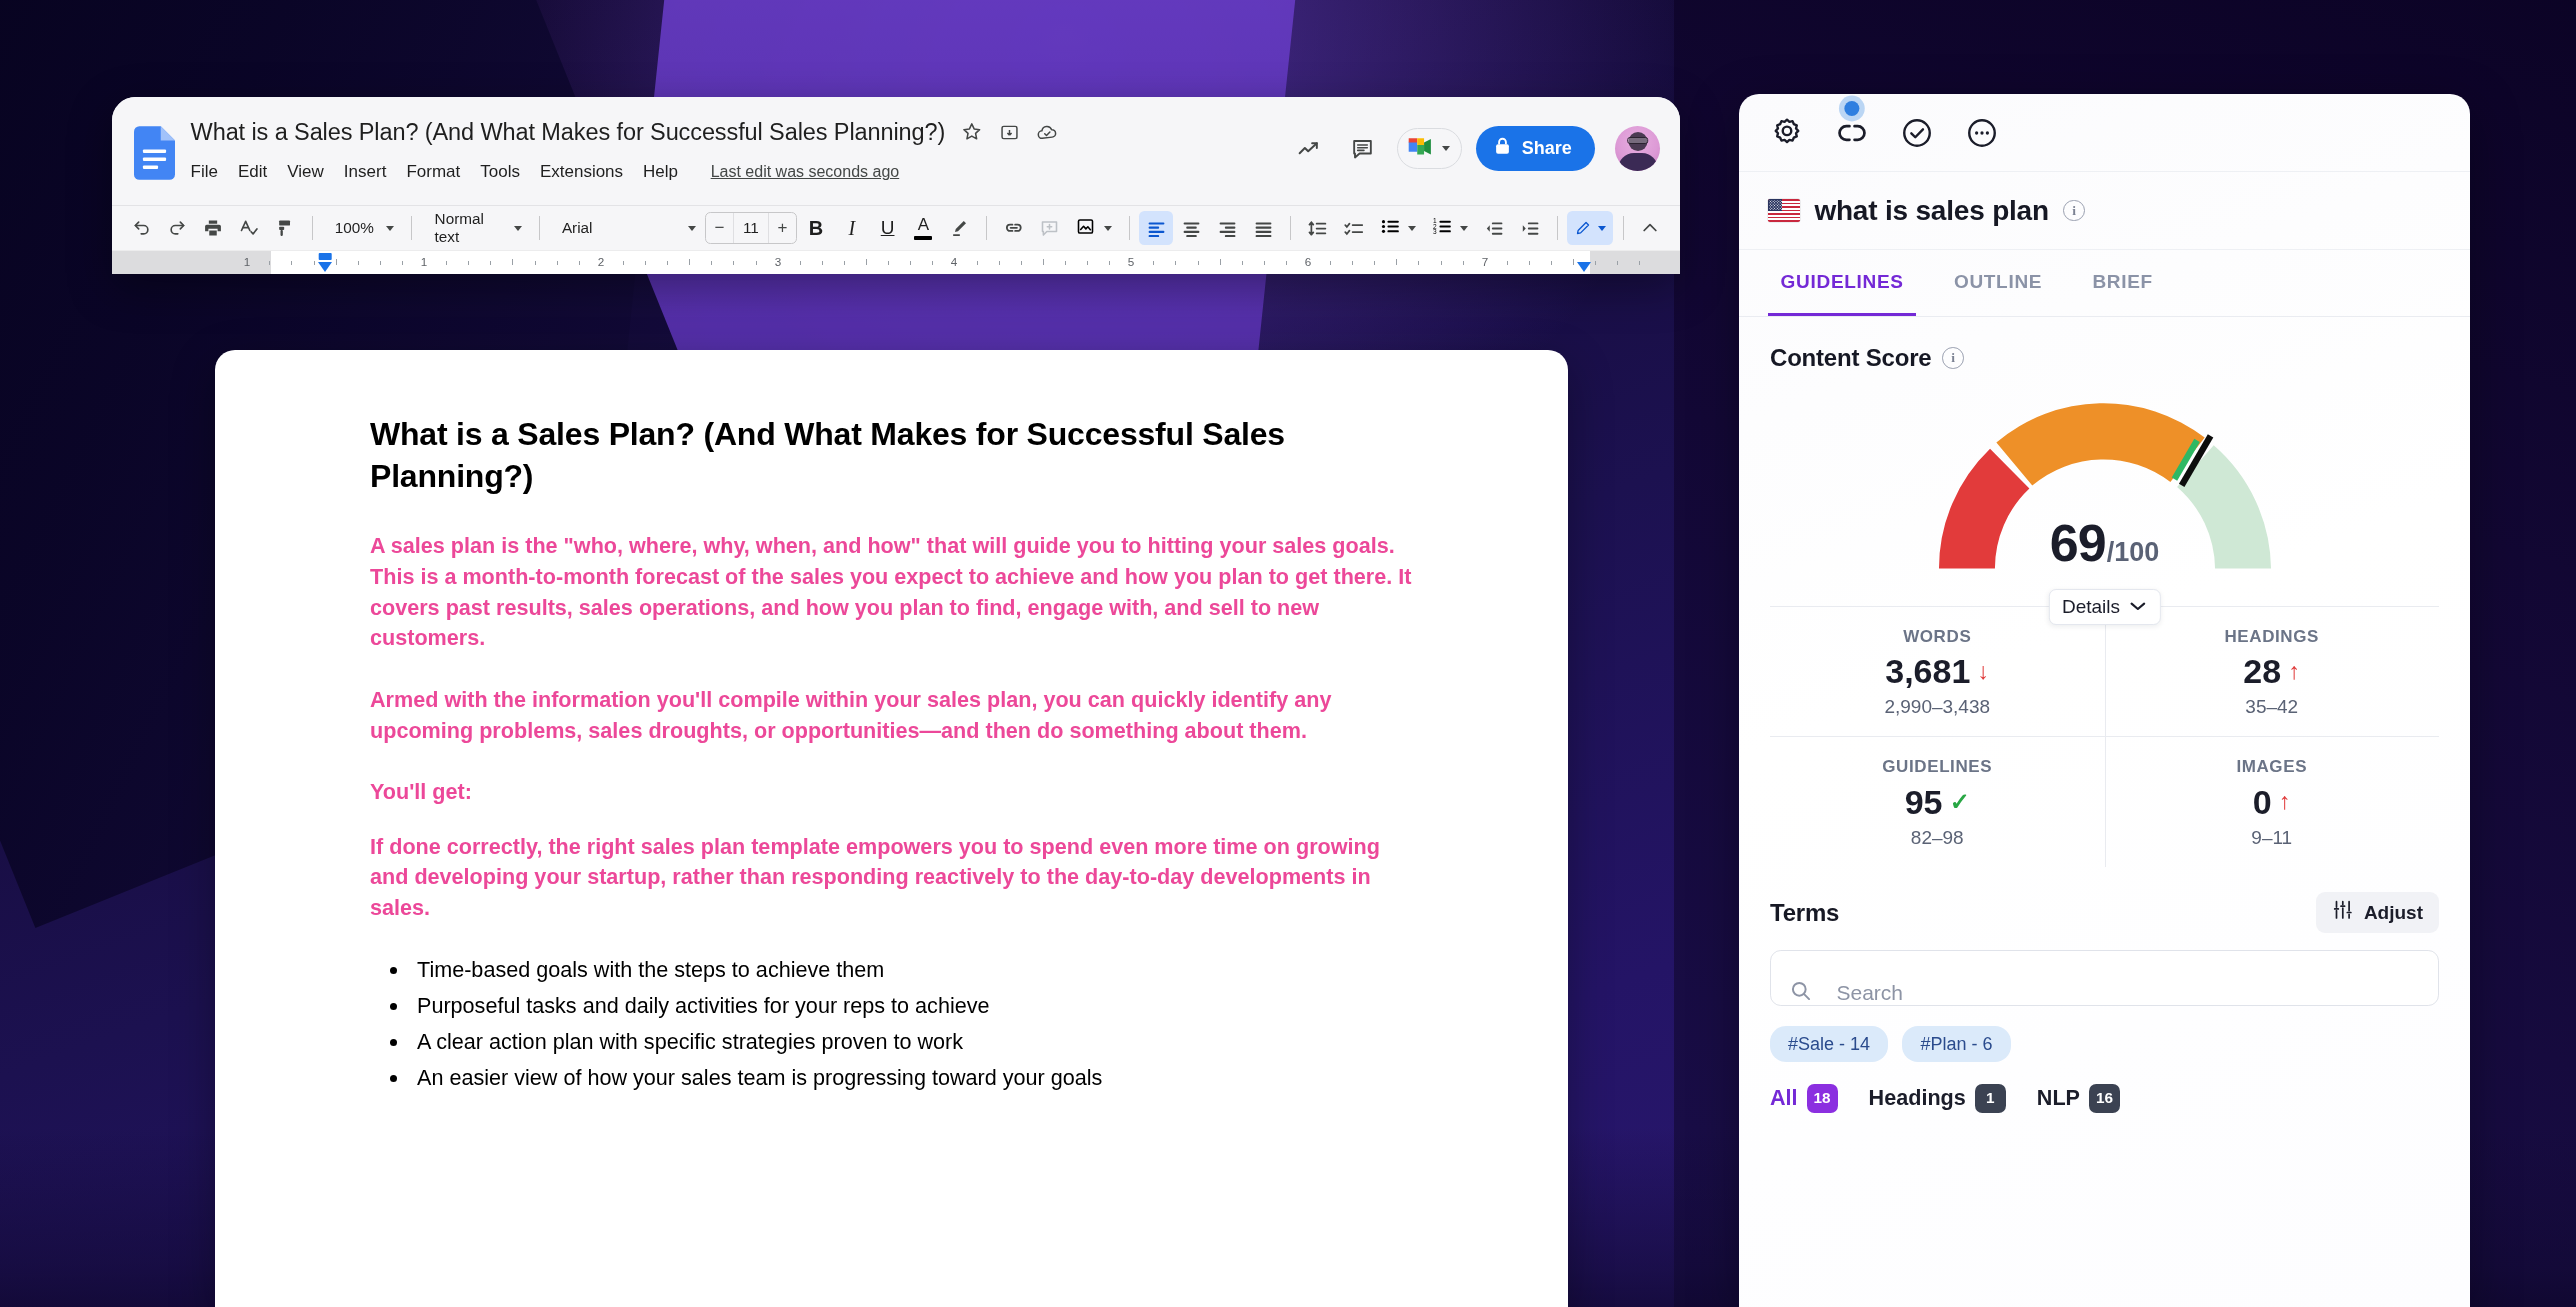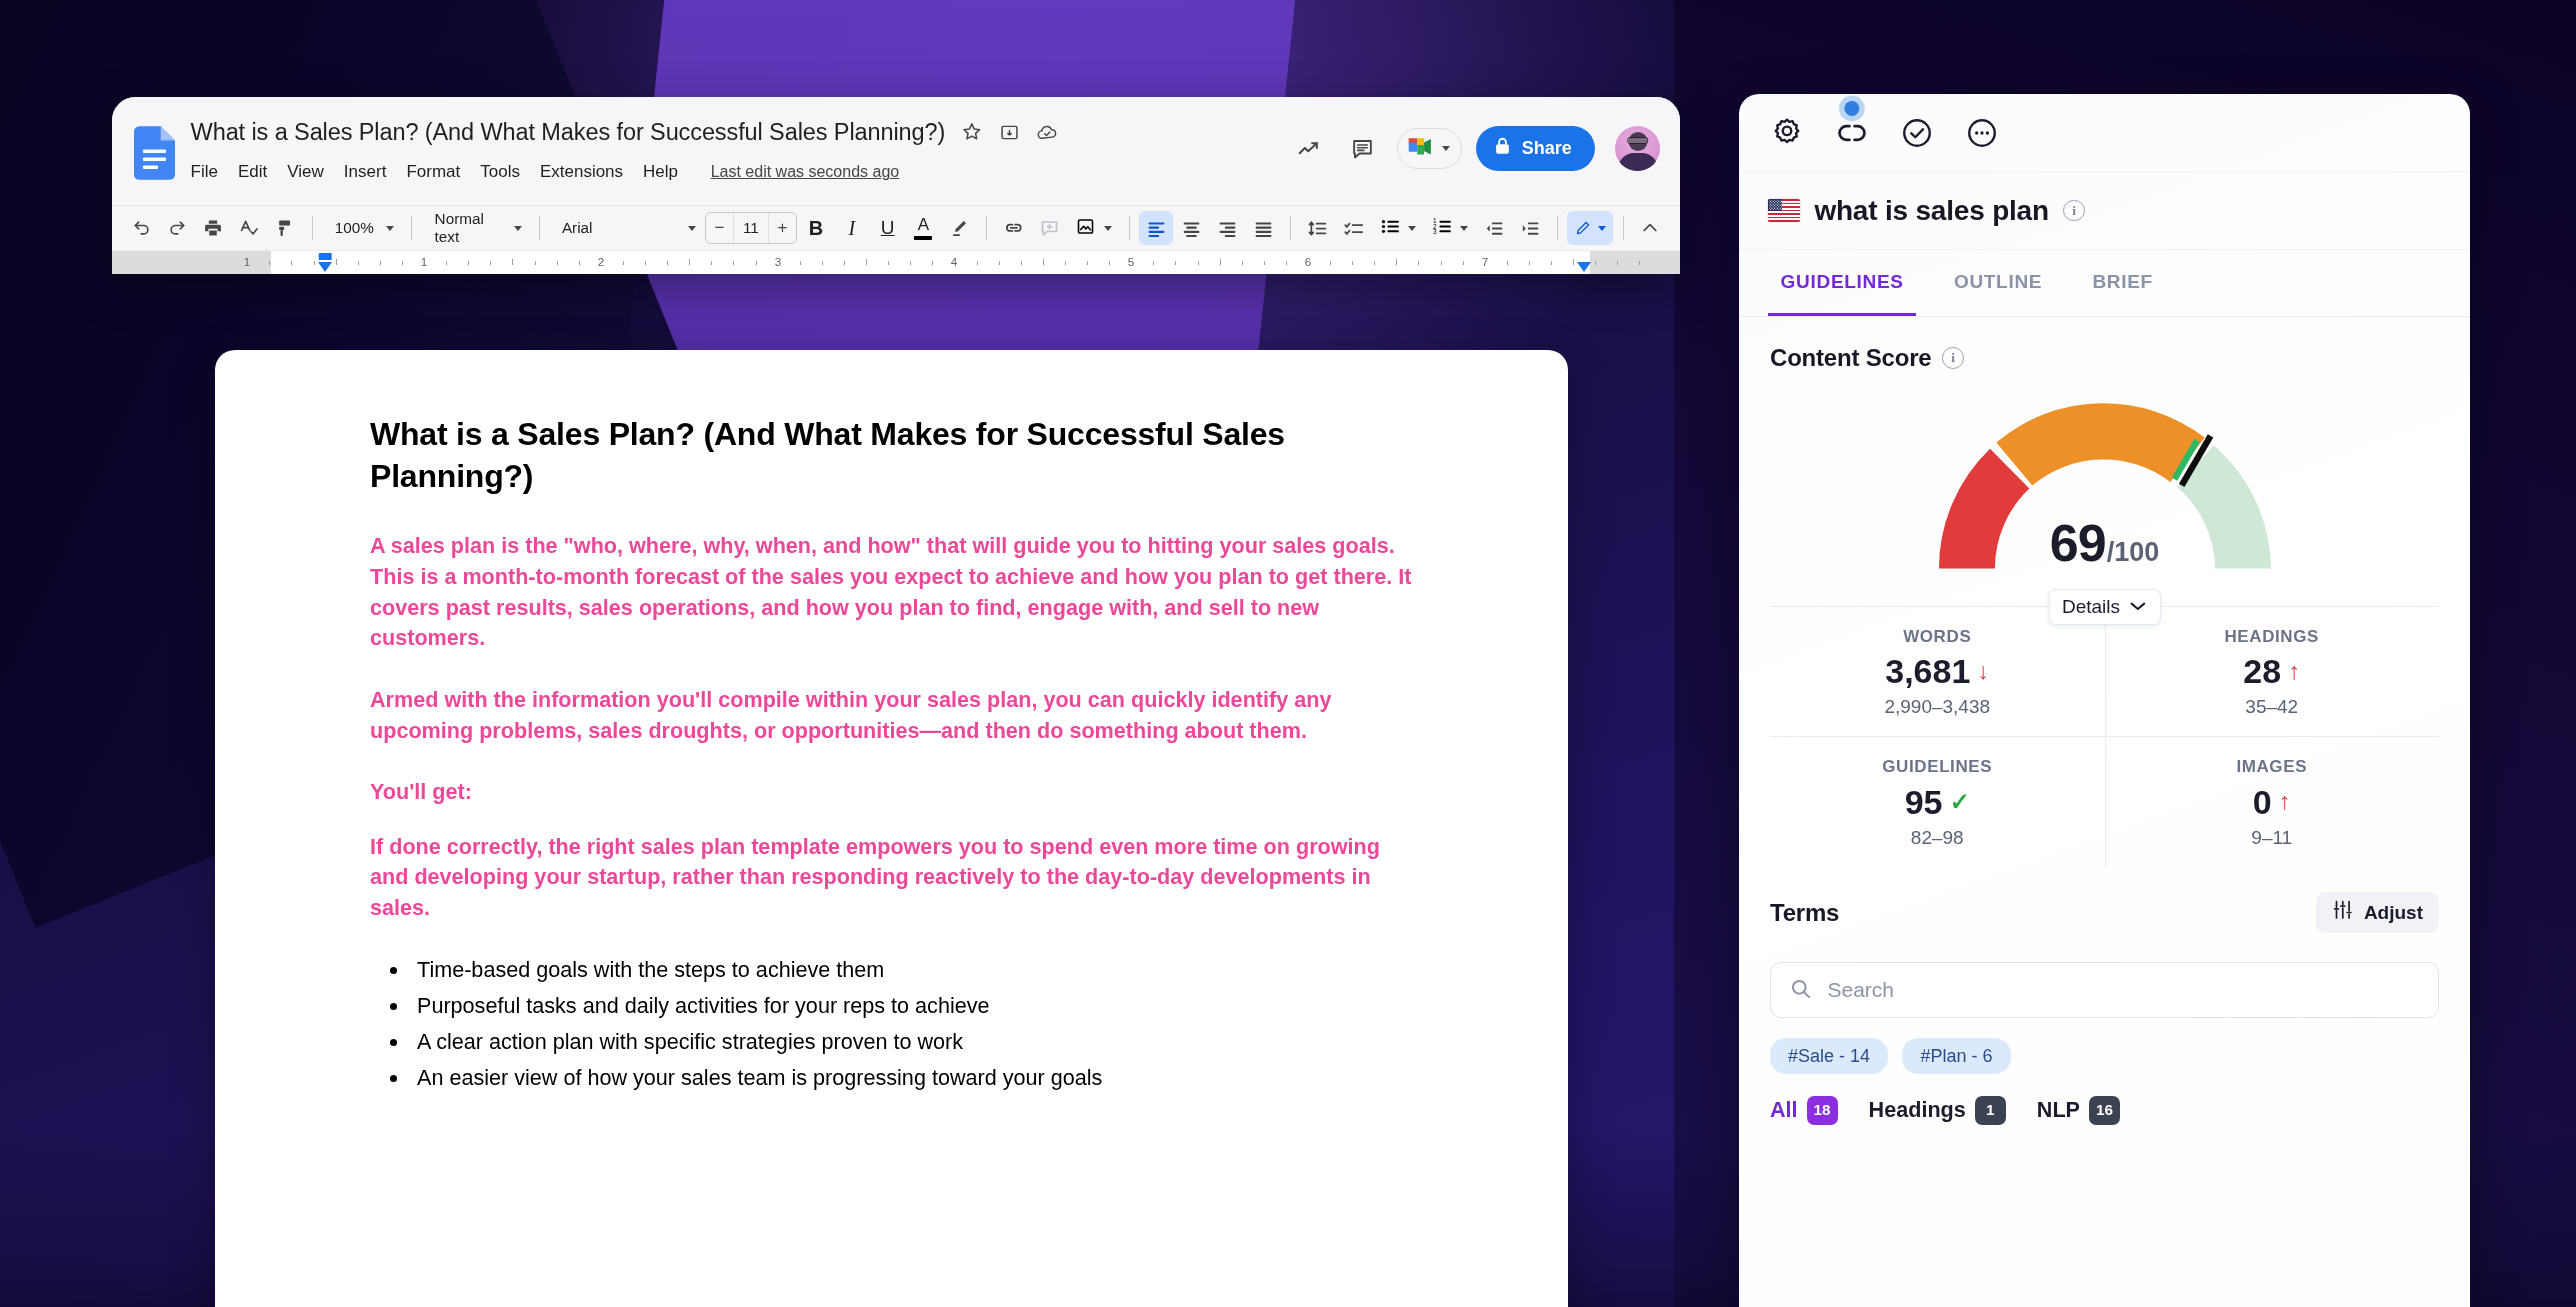--- a/index.html
+++ b/index.html
@@ -324,23 +324,23 @@
     display:flex; align-items:center; justify-content:space-between;
     padding: 25px 31px 0 31px;
     gap: 10px;
   }
   .adjust-btn {
     display:flex; align-items:center; gap:10.8px;
     background:#f1f2f6; border-radius:9px; height:41px; padding: 0 16px;
     font-size: 19px; font-weight:700; color:#1b1d2a;
   }
   .sf-search {
-    margin: 29px 31px 0 31px;
+    margin: 17px 31px 0 31px;
     height: 56px; border:0.9px solid #e0e3ea; border-radius:10.8px;
-    display:flex; align-items:center; gap:15px; padding: 0 18px; background:#fff;
+    display:flex; align-items:flex-end; gap:24px; padding: 0 18px; background:#fff;
   }
   .sf-search input {
     border:none; outline:none; font-size:21px; color:#1b1d2a;
     font-family:"Liberation Sans", sans-serif; flex:1; background:transparent;
   }
   .sf-search input::placeholder { color:#8d94a5; }
 
   .sf-chips { display:flex; gap: 14.4px; padding: 20px 31px 0 31px; }
   .chip {
     background:#dbeafa; color:#2a4b8d; border-radius: 16px;

